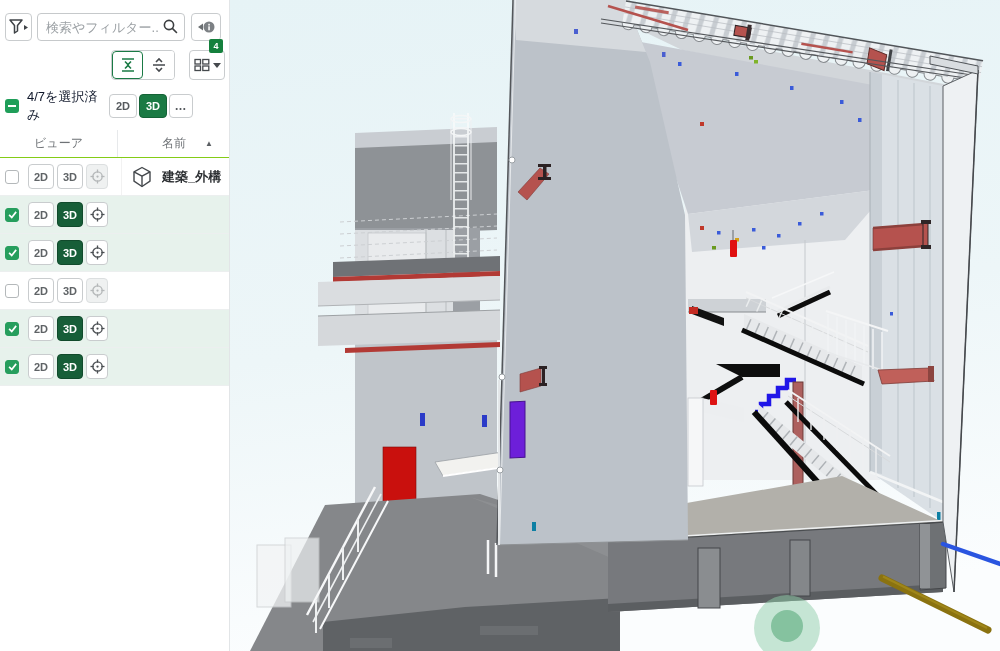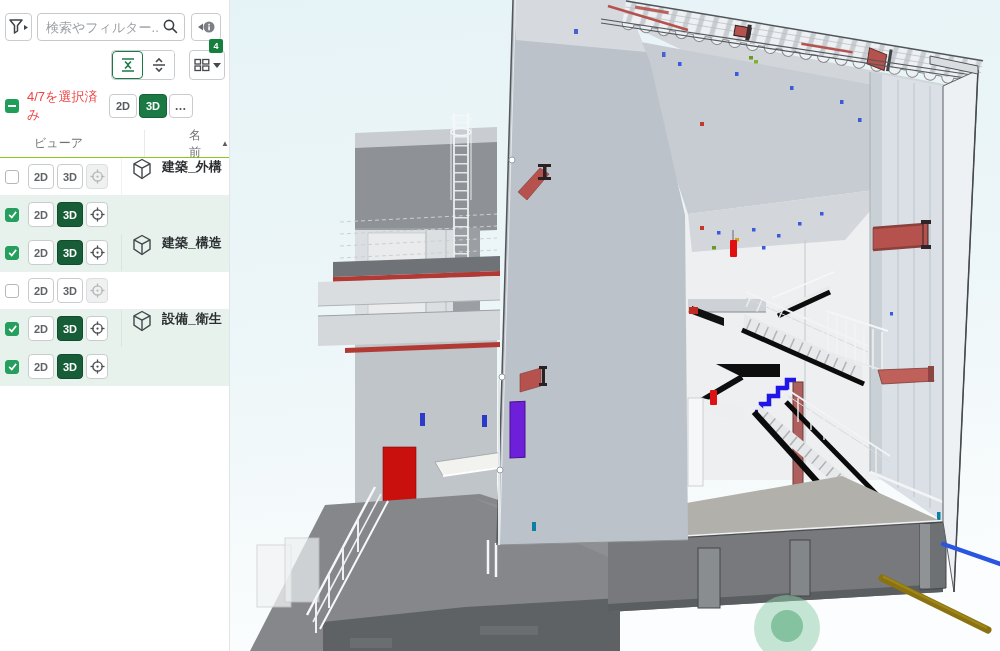--- a/index.html
+++ b/index.html
@@ -19,45 +19,45 @@
   .infobtn{position:relative;width:30px;height:28px;margin-left:6px;}
   .badge{position:absolute;right:-3px;bottom:-13px;width:14px;height:14px;background:#15803d;color:#fff;font-size:9px;font-weight:bold;display:flex;align-items:center;justify-content:center;border-radius:2px;}
   .tb2{display:flex;align-items:center;justify-content:flex-end;padding:9px 4px 0 0;}
   .segwrap{display:flex;border:1px solid #c9ccce;border-radius:4px;overflow:hidden;}
   .segcell{width:31px;height:28px;display:flex;align-items:center;justify-content:center;background:#fff;cursor:pointer;}
   .segcell.sel{outline:1.5px solid #1a7a45;outline-offset:-1.5px;border-radius:4px;}
   .ddbtn{width:36px;height:30px;margin-left:14px;display:flex;align-items:center;justify-content:center;gap:3px;}
   .tb3{display:flex;align-items:center;padding:8px 0 0 5px;}
   .cbx{width:14px;height:14px;border-radius:3px;flex:none;display:flex;align-items:center;justify-content:center;}
   .cbx.ind{background:#1f9e59;}
-  .sel-label{font-size:13px;color:#ef4444;margin-left:8px;flex:1;}
+  .sel-label{font-size:13px;color:#0f172a;margin-left:8px;flex:1;}
   .modeseg{display:flex;gap:2px;margin-right:36px;}
   .modebtn{height:24px;display:flex;align-items:center;justify-content:center;border:1px solid #c9ccce;border-radius:4px;background:#fff;font-size:11px;font-weight:bold;color:#565a5e;cursor:pointer;}
   .modebtn.w2{width:28px;}
   .modebtn.act{background:#1b7a44;border-color:#156337;color:#fff;}
   .modebtn.dots{width:24px;letter-spacing:1px;font-size:12px;}
   .thead{display:flex;align-items:center;height:28px;margin-top:6px;border-bottom:1px solid #84cc16;font-size:12px;color:#6e7276;}
   .th-viewer{width:117px;text-align:center;}
-  .th-name{flex:1;border-left:1px solid #e7e9eb;padding-left:44px;display:flex;align-items:center;gap:19px;height:100%;margin-left:27px;}
+  .th-name{flex:1;border-left:1px solid #e7e9eb;padding-left:44px;display:flex;align-items:center;gap:19px;height:100%;}
   .sortarrow{font-size:8px;color:#5b5f63;}
   .rows{}
   .row{display:flex;align-items:center;height:38px;border-bottom:1px solid #ecefef;padding-left:5px;background:#fff;}
   .row.checked{background:#e7f2ec;}
   .row .cb{width:14px;height:14px;border:1px solid #b4b8ba;border-radius:3px;background:#fff;margin-right:9px;flex:none;display:flex;align-items:center;justify-content:center;cursor:pointer;}
   .row.checked .cb{background:#269e5d;border-color:#269e5d;}
   .row .cb svg{display:none;}
   .row.checked .cb svg{display:block;}
   .rbtn{height:25px;border:1px solid #c9ccce;border-radius:4px;background:#fff;display:flex;align-items:center;justify-content:center;font-size:11px;font-weight:bold;color:#5f6366;cursor:pointer;}
   .rb2d{width:26px;margin-right:3px;}
   .rb3d{width:26px;margin-right:3px;}
   .rb3d.active{background:#175e38;border-color:#114a2c;color:#fff;}
   .rtarget{width:22px;}
   .row:not(.checked) .rtarget{background:#eff1f1;border-color:#dcdfe0;}
   .row:not(.checked) .rtarget svg{opacity:.35;}
-  .namecol{flex:1;height:100%;display:flex;align-items:flex-start;border-left:1px solid rgba(0,0,0,.05);margin-left:13px;padding-left:9px;overflow:hidden;font-family:Liberation Mono, monospace;}
+  .namecol{flex:1;height:100%;display:flex;align-items:center;border-left:1px solid rgba(0,0,0,.05);margin-left:13px;padding-left:9px;overflow:hidden;}
   .cubeico{flex:none;margin-right:9px;display:flex;}
   .rlabel{font-size:13px;font-weight:600;color:#2c2f32;white-space:nowrap;overflow:hidden;width:68px;}
 
   
   .viewport{position:absolute;left:230px;top:0;width:770px;height:651px;}
 </style>
 </head>
 <body>
 
 <div class="app">
@@ -200,30 +200,20 @@
       <span class="rbtn rtarget">
         <svg width="15" height="15" viewBox="0 0 16 16">
           <circle cx="8" cy="8" r="5" fill="none" stroke="#4a4e52" stroke-width="1.4"></circle>
           <line x1="8" y1="0.5" x2="8" y2="4" stroke="#4a4e52" stroke-width="1.4"></line>
           <line x1="8" y1="12" x2="8" y2="15.5" stroke="#4a4e52" stroke-width="1.4"></line>
           <line x1="0.5" y1="8" x2="4" y2="8" stroke="#4a4e52" stroke-width="1.4"></line>
           <line x1="12" y1="8" x2="15.5" y2="8" stroke="#4a4e52" stroke-width="1.4"></line>
           <circle cx="8" cy="8" r="1.2" fill="#4a4e52"></circle>
         </svg>
       </span>
-      <span class="namecol">
-        <span class="cubeico">
-          <svg width="22" height="22" viewBox="0 0 22 22">
-            <polygon points="11,1.5 19,5.8 19,15.2 11,20.5 3,15.2 3,5.8" fill="none" stroke="#44484c" stroke-width="1.4" stroke-linejoin="round"></polygon>
-            <polyline points="3,5.8 11,10.2 19,5.8" fill="none" stroke="#44484c" stroke-width="1.4" stroke-linejoin="round"></polyline>
-            <line x1="11" y1="10.2" x2="11" y2="20.5" stroke="#44484c" stroke-width="1.4"></line>
-          </svg>
-        </span>
-        <span class="rlabel">建築_構造（</span>
-      </span>
     </div>
         <div class="row">
       <span class="cb">
         
       </span>
       <span class="rbtn rb2d">2D</span>
       <span class="rbtn rb3d">3D</span>
       <span class="rbtn rtarget">
         <svg width="15" height="15" viewBox="0 0 16 16">
           <circle cx="8" cy="8" r="5" fill="none" stroke="#4a4e52" stroke-width="1.4"></circle>
@@ -245,30 +235,20 @@
       <span class="rbtn rb3d active">3D</span>
       <span class="rbtn rtarget">
         <svg width="15" height="15" viewBox="0 0 16 16">
           <circle cx="8" cy="8" r="5" fill="none" stroke="#4a4e52" stroke-width="1.4"></circle>
           <line x1="8" y1="0.5" x2="8" y2="4" stroke="#4a4e52" stroke-width="1.4"></line>
           <line x1="8" y1="12" x2="8" y2="15.5" stroke="#4a4e52" stroke-width="1.4"></line>
           <line x1="0.5" y1="8" x2="4" y2="8" stroke="#4a4e52" stroke-width="1.4"></line>
           <line x1="12" y1="8" x2="15.5" y2="8" stroke="#4a4e52" stroke-width="1.4"></line>
           <circle cx="8" cy="8" r="1.2" fill="#4a4e52"></circle>
         </svg>
-      </span>
-      <span class="namecol">
-        <span class="cubeico">
-          <svg width="22" height="22" viewBox="0 0 22 22">
-            <polygon points="11,1.5 19,5.8 19,15.2 11,20.5 3,15.2 3,5.8" fill="none" stroke="#44484c" stroke-width="1.4" stroke-linejoin="round"></polygon>
-            <polyline points="3,5.8 11,10.2 19,5.8" fill="none" stroke="#44484c" stroke-width="1.4" stroke-linejoin="round"></polyline>
-            <line x1="11" y1="10.2" x2="11" y2="20.5" stroke="#44484c" stroke-width="1.4"></line>
-          </svg>
-        </span>
-        <span class="rlabel">設備_衛生（</span>
       </span>
     </div>
         <div class="row checked">
       <span class="cb">
         <svg width="11" height="11" viewBox="0 0 13 13">
           <path d="M2.5,7 L5.6,10 L10.8,3.4" fill="none" stroke="#fff" stroke-width="2"></path>
         </svg>
       </span>
       <span class="rbtn rb2d">2D</span>
       <span class="rbtn rb3d active">3D</span>

